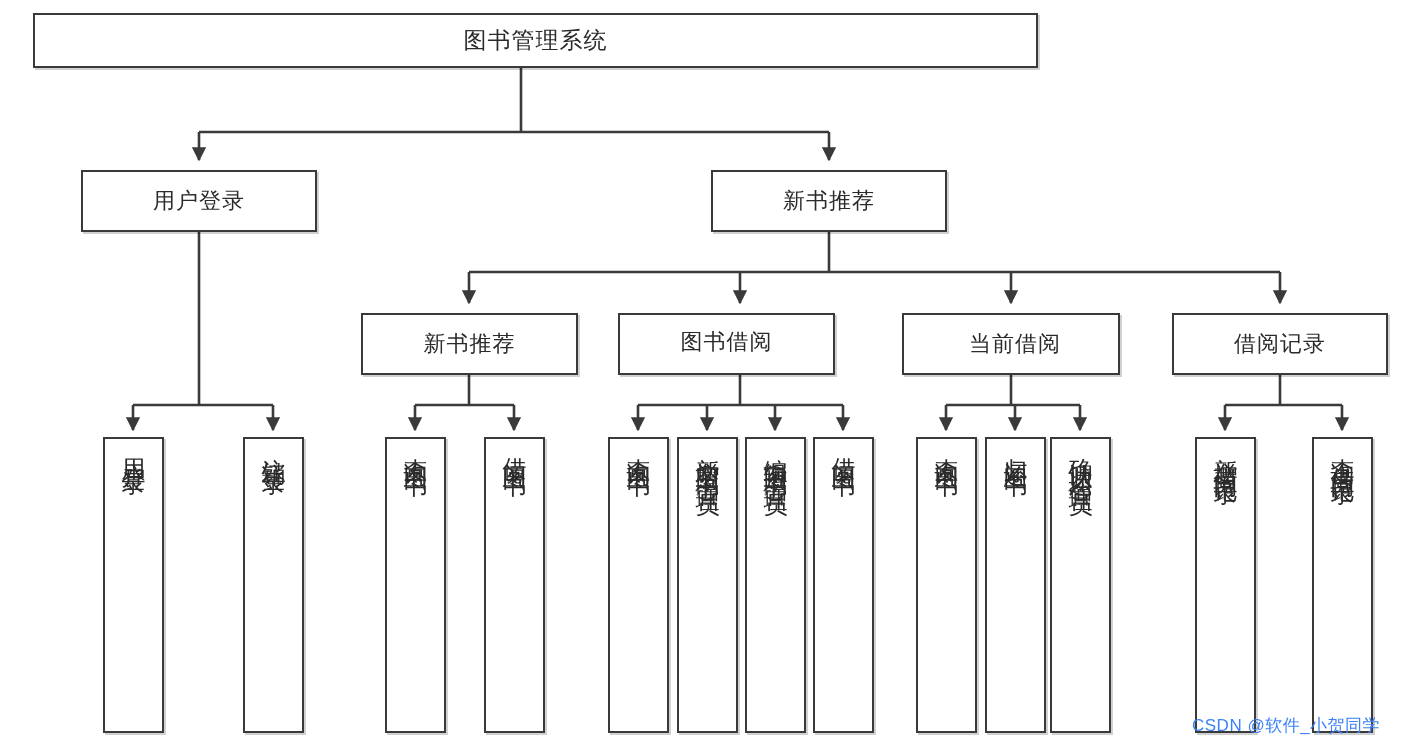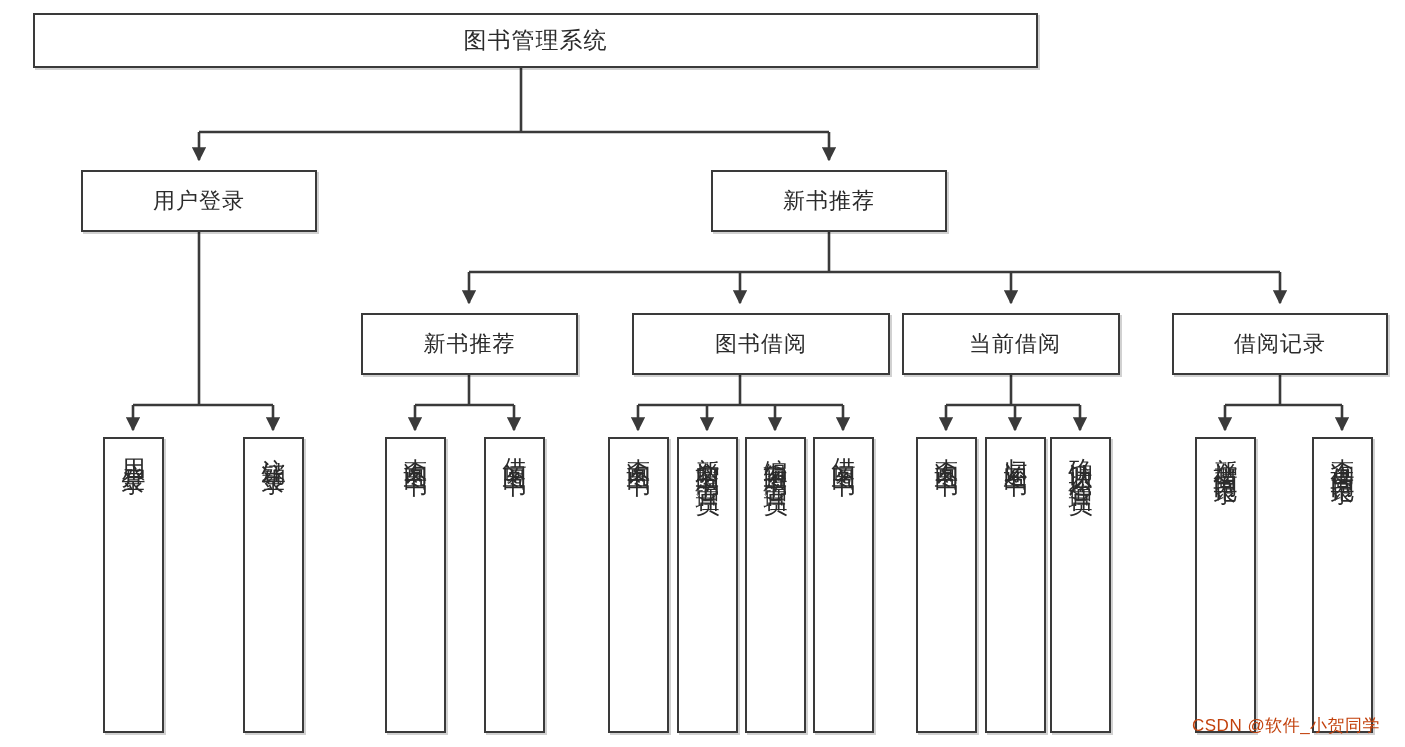--- a/index.html
+++ b/index.html
@@ -54,21 +54,21 @@
     top: 0;
     width: 1405px;
     height: 747px;
     pointer-events: none;
   }
   .watermark {
     position: absolute;
     left: 1192px;
     top: 714px;
     font-size: 17px;
-    color: #c2410c;
+    color: #3b82f6;
     white-space: nowrap;
     letter-spacing: 0.5px;
   }
 </style>
 </head>
 <body>
 
 <div id="canvas">
 
   <svg class="edges" viewBox="0 0 1405 747">
@@ -128,21 +128,21 @@
   <div class="node" style="left:81px; top:170px; width:236px; height:62px;">
     <span class="label">用户登录</span>
   </div>
   <div class="node" style="left:711px; top:170px; width:236px; height:62px;">
     <span class="label">新书推荐</span>
   </div>
 
   <div class="node" style="left:361px; top:313px; width:217px; height:62px;">
     <span class="label">新书推荐</span>
   </div>
-  <div class="node" style="left:632px; top:313px; width:258px; height:62px;">
+  <div class="node" style="left:618px; top:313px; width:217px; height:62px;font-family:Liberation Mono, monospace;">
     <span class="label">图书借阅</span>
   </div>
   <div class="node" style="left:902px; top:313px; width:218px; height:62px;padding-left:8px;">
     <span class="label">当前借阅</span>
   </div>
   <div class="node" style="left:1172px; top:313px; width:216px; height:62px;text-align:center;">
     <span class="label">借阅记录</span>
   </div>
 
   <div class="node leaf" style="left:103px; top:437px; width:61px; height:296px;">

